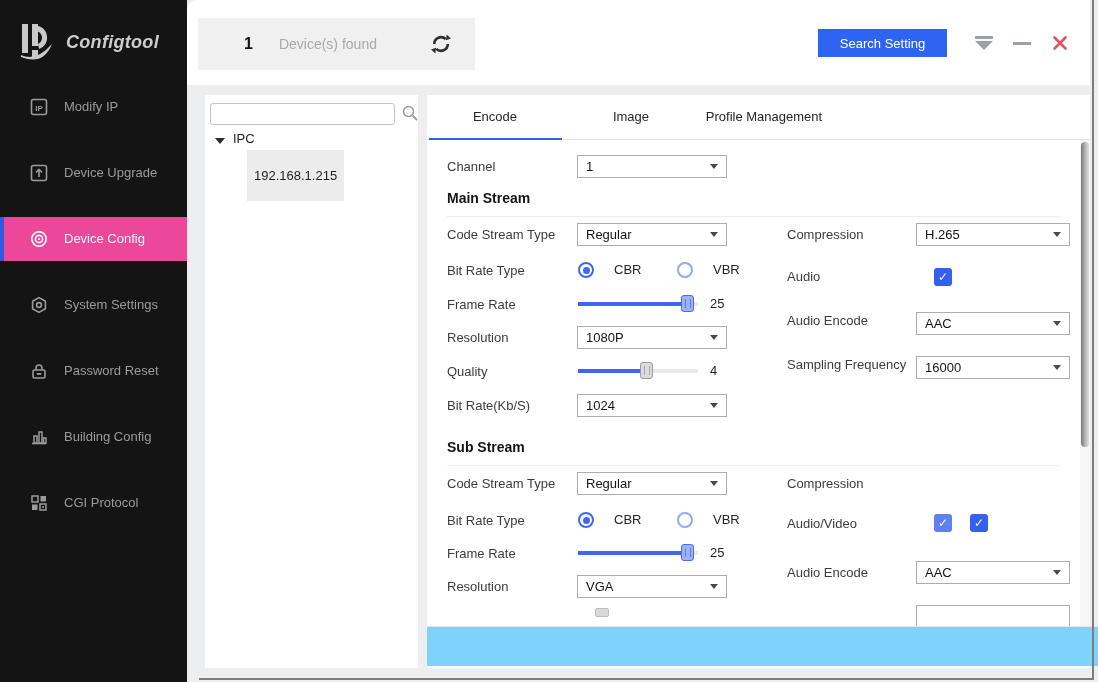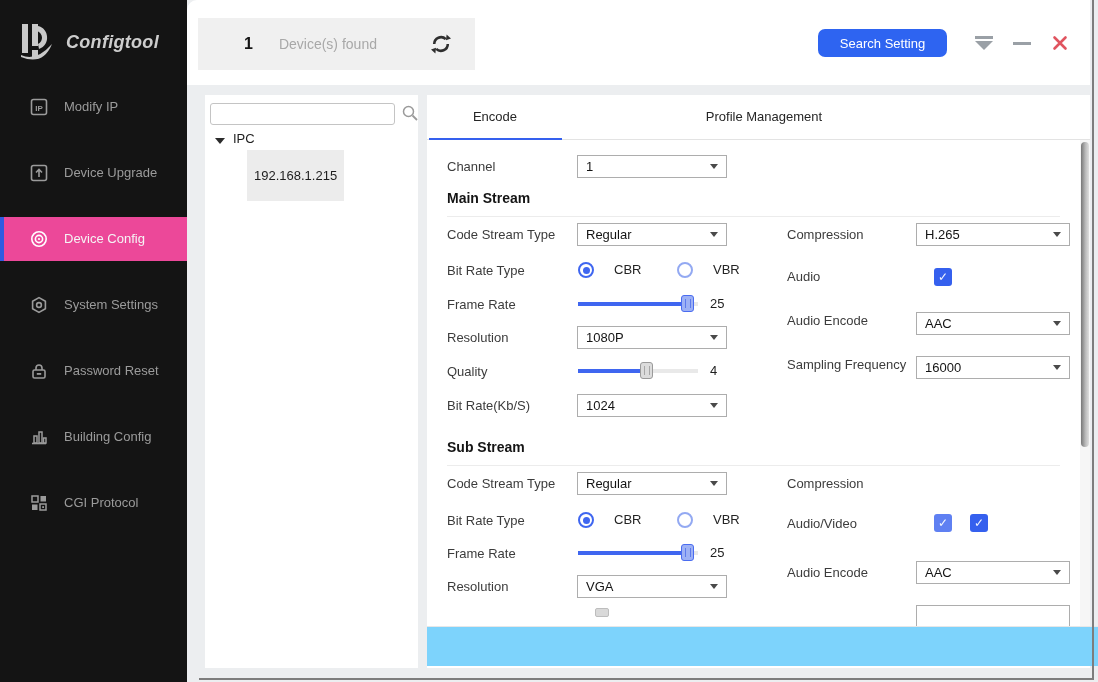--- a/index.html
+++ b/index.html
@@ -18,21 +18,21 @@
   .side-item.active::before { content:""; position:absolute; left:0; top:0; width:4px; height:44px; background:#2f5be0; }
   .side-item.active .s-label { color:#f5f5f5; }
 
   
   .main { position:absolute; left:187px; top:0; right:0; bottom:0; background:#eceef0; }
   .header { position:absolute; left:0; top:0; width:903px; height:85px; background:#ffffff; border-radius:10px 0 0 0; }
   .count-box { position:absolute; left:11px; top:18px; width:277px; height:52px; background:#f0f0f0; display:flex; align-items:center; }
   .count-num { margin-left:46px; font-size:16px; font-weight:bold; color:#151515; }
   .count-label { margin-left:26px; font-size:14px; color:#a8a8a8; }
   .refresh-btn { margin-left:52px; width:24px; height:24px; cursor:pointer; }
-  .search-setting-btn { position:absolute; left:631px; top:29px; width:129px; height:28px; background:#2e64f1; border:none; border-radius:7px; color:#fff; font-size:13px; font-family:"Liberation Sans",sans-serif; cursor:pointer; }
+  .search-setting-btn { position:absolute; left:631px; top:29px; width:129px; height:28px; background:#2e64f1; border:none; border-radius:0; color:#fff; font-size:13px; font-family:"Liberation Sans",sans-serif; cursor:pointer; }
   .collapse-icon { position:absolute; left:788px; top:36px; width:18px; height:14px; cursor:pointer; }
   .collapse-icon .bar { width:18px; height:3px; background:#9aa0a6; }
   .collapse-icon .tri { margin-top:2px; width:0; height:0; border-left:9px solid transparent; border-right:9px solid transparent; border-top:9px solid #9aa0a6; }
   .minimize-icon { position:absolute; left:826px; top:42px; width:18px; height:3px; background:#9aa0a6; cursor:pointer; }
   .close-icon { position:absolute; left:864px; top:34px; width:18px; height:18px; cursor:pointer; }
 
   
   .tree-panel { position:absolute; left:18px; top:95px; width:213px; height:573px; background:#fff; }
   .tree-search { position:absolute; left:5px; top:8px; width:185px; height:22px; border:1px solid #c4c4c4; border-radius:3px; font-size:12px; padding:0 6px; outline:none; font-family:"Liberation Sans",sans-serif; }
   .magnifier { position:absolute; left:196px; top:9px; width:18px; height:18px; cursor:pointer; }
@@ -199,20 +199,21 @@
         <path d="M11.5 11.5 L16 16" stroke="#9a9a9a" stroke-width="1.8"></path>
       </svg>
       <div class="tree-caret"></div>
       <div class="tree-group">IPC</div>
       <div class="tree-device">192.168.1.215</div>
     </div>
 
     <div class="config-panel">
       <div class="tabs">
         <div class="tab" style="left:0;width:136px">Encode</div>
+        <div class="tab" style="left:136px;width:136px">Image</div>
         <div class="tab" style="left:272px;width:130px">Profile Management</div>
         <div class="tab-underline"></div>
       </div>
 
       <div class="content">
 
         <div class="flabel" style="left:20px;top:18px">Channel</div>
         <div class="dropdown dd-w150" style="left:150px;top:15px">
           <span>1</span><span class="dd-arrow"></span>
         </div>

